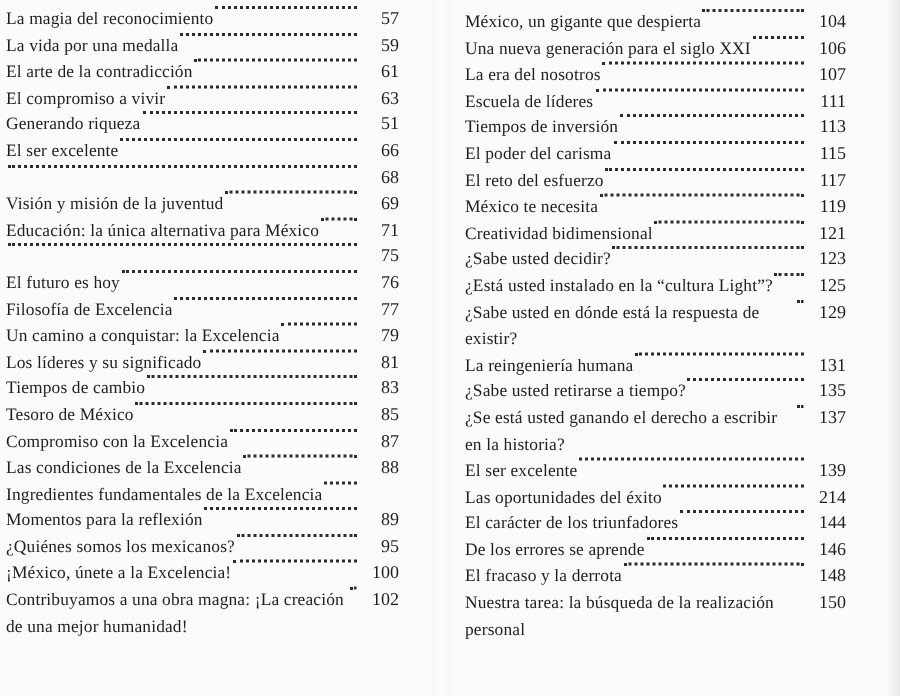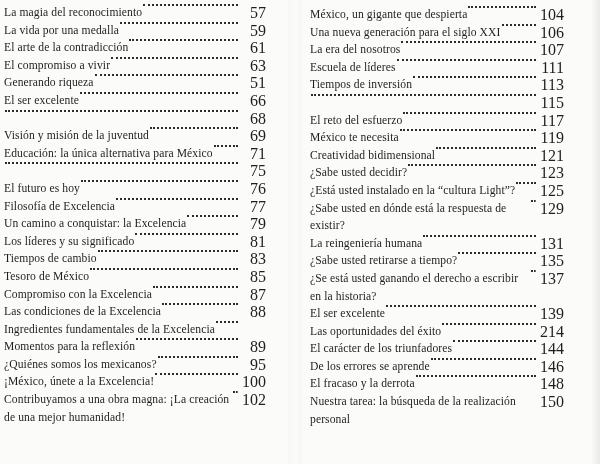--- a/index.html
+++ b/index.html
@@ -44,21 +44,21 @@
   .toc-dots {
     flex: 1 1 auto;
     min-width: 5px;
     border-bottom: 2px dotted #2c2c2c;
     margin: 0 3px 3px 1px;
   }
   .toc-page {
     flex: 0 0 auto;
     width: 25px;
     text-align: right;
-    font-size: 16px;
+    font-size: 12px;
   }
   .scan-edge {
     position: absolute;
     top: 0;
     right: 0;
     width: 9px;
     height: 100%;
     background: linear-gradient(to right, rgba(0,0,0,0), rgba(0,0,0,0.07));
     pointer-events: none;
   }
@@ -243,20 +243,21 @@
     <span class="toc-page">111</span>
   </div>
 
   <div class="toc-row">
     <span class="toc-title">Tiempos de inversión</span>
     <span class="toc-dots"></span>
     <span class="toc-page">113</span>
   </div>
 
   <div class="toc-row">
+    <span class="toc-title">El poder del carisma</span>
     <span class="toc-dots"></span>
     <span class="toc-page">115</span>
   </div>
 
   <div class="toc-row">
     <span class="toc-title">El reto del esfuerzo</span>
     <span class="toc-dots"></span>
     <span class="toc-page">117</span>
   </div>
 

